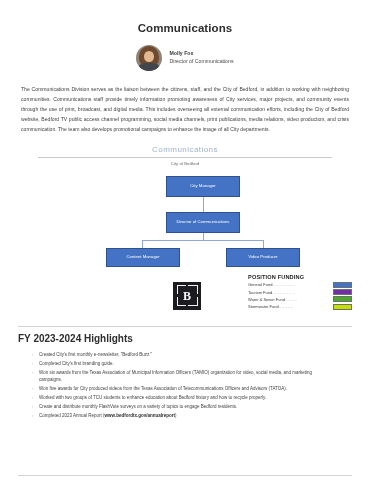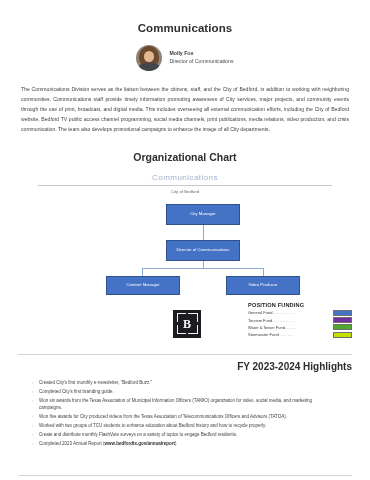--- a/index.html
+++ b/index.html
@@ -170,21 +170,21 @@
   }
   .fund-sw {
     width: 19px; height: 6.2px;
     border: .5px solid #6f6f6f;
     flex: 0 0 19px;
   }
   .legend-rule { height: 1px; background: #d2d2d2; margin-top: 6px; }
 
   
   .hl-title {
-    text-align: right;
+    text-align: left;
     font-size: 10px;
     font-weight: bold;
     color: #2e2e2e;
     margin-top: 6px;
   }
   .hl-list { margin-top: 7px; padding-left: 14px; }
   .hl-item {
     display: flex;
     align-items: flex-start;
     font-size: 4.5px;
@@ -223,21 +223,20 @@
         <div class="body"></div>
     </div>
     <div class="person-text">
       <div class="person-name">Molly Fox</div>
       <div class="person-role">Director of Communications</div>
     </div>
   </div>
 
   <div class="body-copy">The Communications Division serves as the liaison between the citizens, staff, and the City of Bedford, in addition to working with neighboring communities. Communications staff provide timely information promoting awareness of City services, major projects, and community events through the use of print, broadcast, and digital media. This includes overseeing all external communication efforts, including the City of Bedford website, Bedford TV public access channel programming, social media channels, print publications, media relations, video production, and crisis communication. The team also develops promotional campaigns to enhance the image of all City departments.</div>
 
-  <div class="section-title">Organizational Chart</div>
 
   <div class="chart-head">
     <div class="chart-head-title">Communications</div>
     <div class="chart-rule"></div>
     <div class="chart-sub">City of Bedford</div>
   </div>
 
   <div class="org">
     <div class="ln ln-v1"></div>
     <div class="ln ln-v2"></div>

